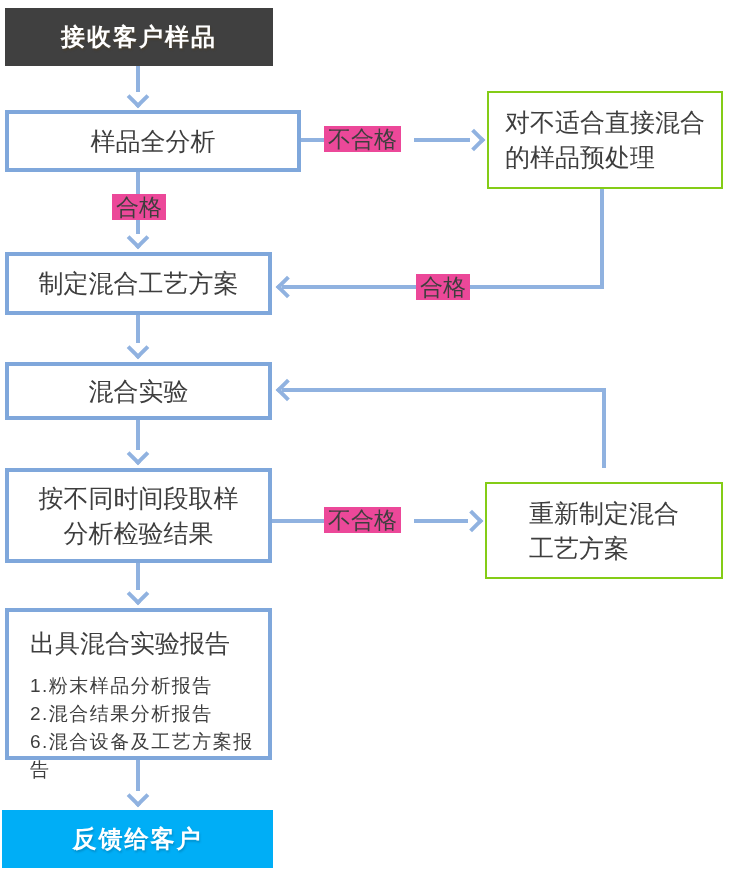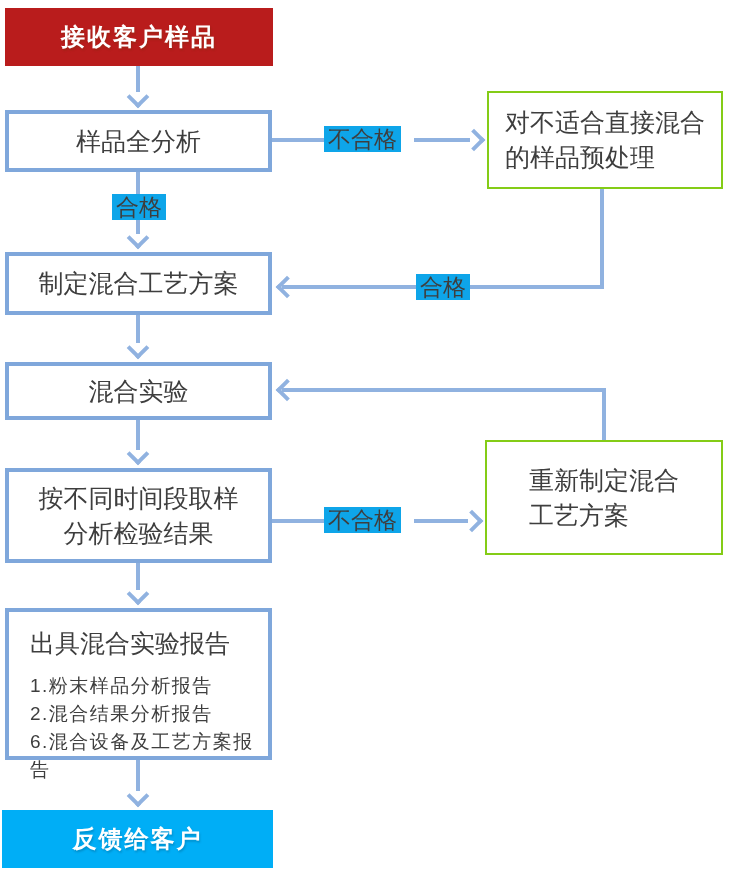--- a/index.html
+++ b/index.html
@@ -7,34 +7,34 @@
     position:relative; width:730px; height:875px; background:#ffffff;
     font-family:"Liberation Sans", sans-serif; overflow:hidden;
   }
   .node {
     position:absolute; box-sizing:border-box;
     display:flex; align-items:center; justify-content:center; text-align:center;
   }
   .outlined { background:#ffffff; border:4px solid #7fa7db; color:#3e3e3e; font-size:25px; }
   .red-box  { border:2px solid #84cc16; }
   .solid    { color:#ffffff; font-weight:bold; font-size:24px; letter-spacing:2px; }
-  .orange   { background:#b91c1c; text-shadow:1px 2px 2px rgba(90,60,0,0.25);justify-content:center; }
+  .orange   { background:#404040; text-shadow:1px 2px 2px rgba(90,60,0,0.25);justify-content:center; }
   .cyan     { background:#00aef6; text-shadow:1px 2px 2px rgba(0,60,90,0.25); }
   .multiline { text-align:left; line-height:35px; }
   .centered2 { text-align:center; line-height:35px; }
   .line { position:absolute; background:#90b2e0; }
   .chev {
     position:absolute; width:16px; height:16px; box-sizing:border-box;
     border-right:4px solid #90b2e0; border-bottom:4px solid #90b2e0;
   }
   .down  { transform:rotate(45deg); }
   .right { transform:rotate(-45deg); }
   .left  { transform:rotate(135deg); }
   .edge-label {
-    position:absolute; background:#0ea5e9; padding:0 4px;
+    position:absolute; background:#ec4899; padding:0 4px;
     font-size:23px; color:#3e3e3e; line-height:26px;
   }
   .report {
     align-items:flex-start; justify-content:flex-start; flex-direction:column;
     text-align:left; padding:15px 8px 0 21px;
   }
   .report-title { font-size:25px; margin-bottom:12px; }
   .report-item  { font-size:19px; line-height:28px; letter-spacing:1.5px; }
 </style>
 </head>
@@ -70,21 +70,21 @@
 
   <div class="edge-label" style="left:324px;top:126px;">不合格</div>
   <div class="edge-label" style="left:112px;top:194px;">合格</div>
   <div class="edge-label" style="left:416px;top:274px;">合格</div>
   <div class="edge-label" style="left:324px;top:507px;">不合格</div>
 
   <div class="node solid orange" style="left:5px;top:8px;width:268px;height:58px;">
     <span>接收客户样品</span>
   </div>
 
-  <div class="node outlined" style="left:5px;top:110px;width:267px;height:62px;">
+  <div class="node outlined" style="left:5px;top:110px;width:296px;height:62px;">
     <span>样品全分析</span>
   </div>
 
   <div class="node outlined red-box" style="left:487px;top:91px;width:236px;height:98px;">
     <div class="multiline">
       <div>对不适合直接混合</div>
       <div>的样品预处理</div>
     </div>
   </div>
 
@@ -96,21 +96,21 @@
     <span>混合实验</span>
   </div>
 
   <div class="node outlined" style="left:5px;top:468px;width:267px;height:95px;">
     <div class="centered2">
       <div>按不同时间段取样</div>
       <div>分析检验结果</div>
     </div>
   </div>
 
-  <div class="node outlined red-box" style="left:485px;top:440px;width:238px;height:115px;">
+  <div class="node outlined red-box" style="left:485px;top:482px;width:238px;height:97px;">
     <div class="multiline">
       <div>重新制定混合</div>
       <div>工艺方案</div>
     </div>
   </div>
 
   <div class="node outlined report" style="left:5px;top:608px;width:267px;height:152px;">
     <div class="report-title">出具混合实验报告</div>
     <div class="report-item">1.粉末样品分析报告</div>
     <div class="report-item">2.混合结果分析报告</div>

